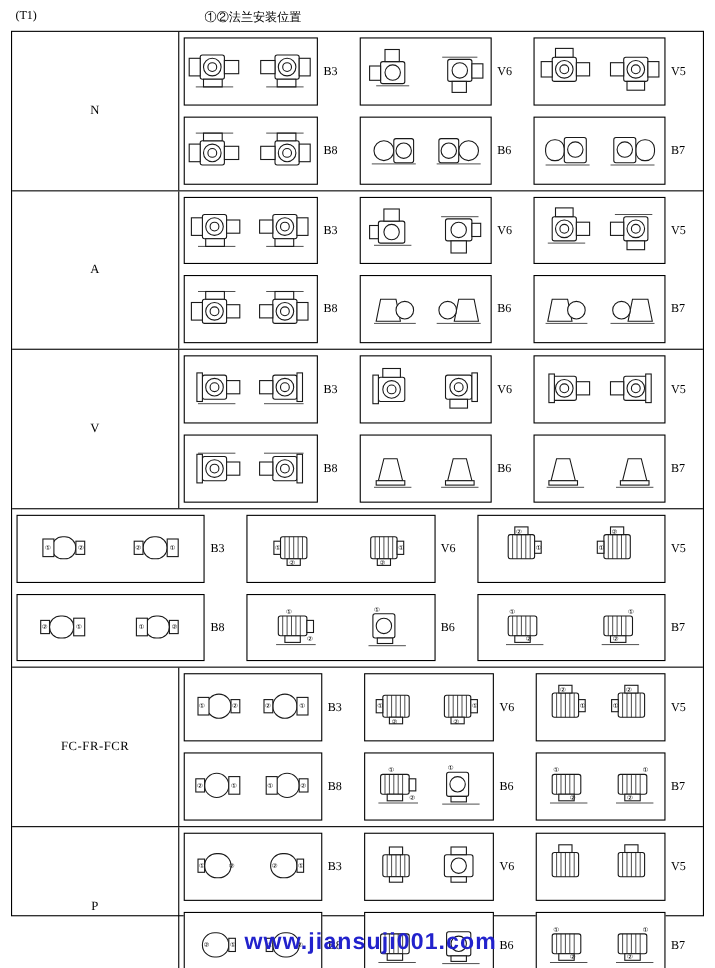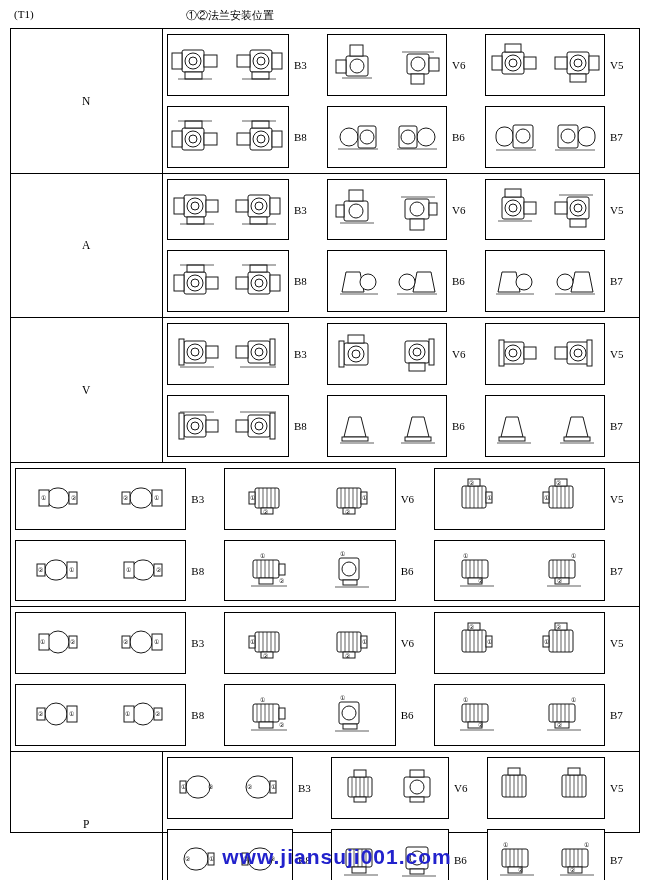--- a/index.html
+++ b/index.html
@@ -653,20 +653,21 @@
                 <text class="num" x="24" y="35">②</text>
               </svg>
             </div>
             <div class="code">B7</div>
           </div>
         </div>
       </div>
     </div>
 
     <div class="band" style="height:18.01%">
+      <div class="band-label">FC-FR-FCR</div>
       <div class="band-body">
         <div class="row top">
           <div class="cell">
             <div class="figbox">
               <svg width="62" height="46" viewBox="0 0 62 46">
                 <rect class="lnf" x="20" y="11" width="22" height="22" rx="11"></rect>
                 <rect class="lnf" x="12" y="14" width="10" height="16"></rect>
                 <rect class="lnf" x="42" y="16" width="8" height="12"></rect>
                 <text class="num" x="13" y="24">①</text>
                 <text class="num" x="43" y="24">②</text>

